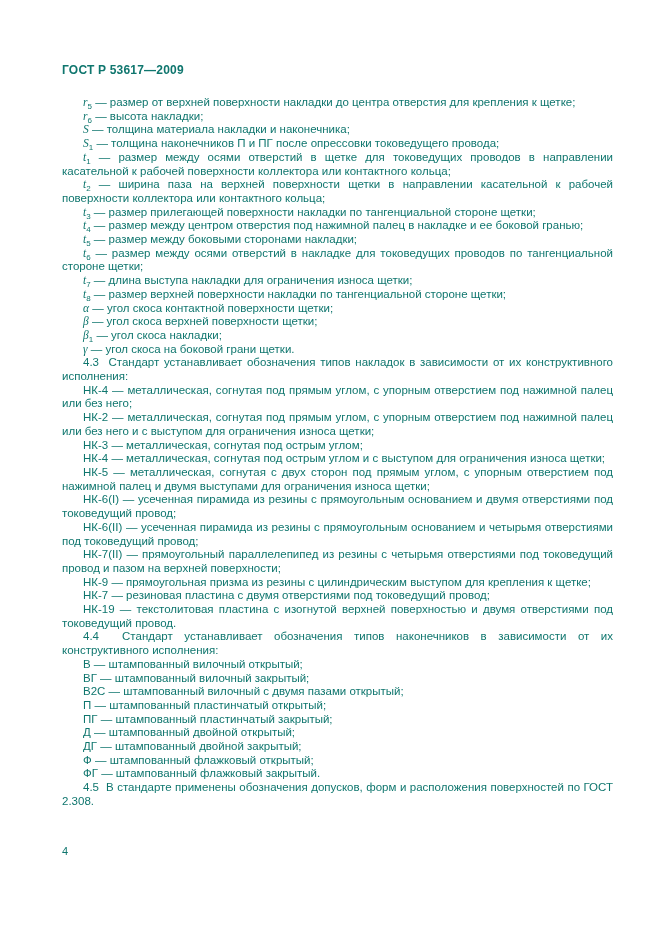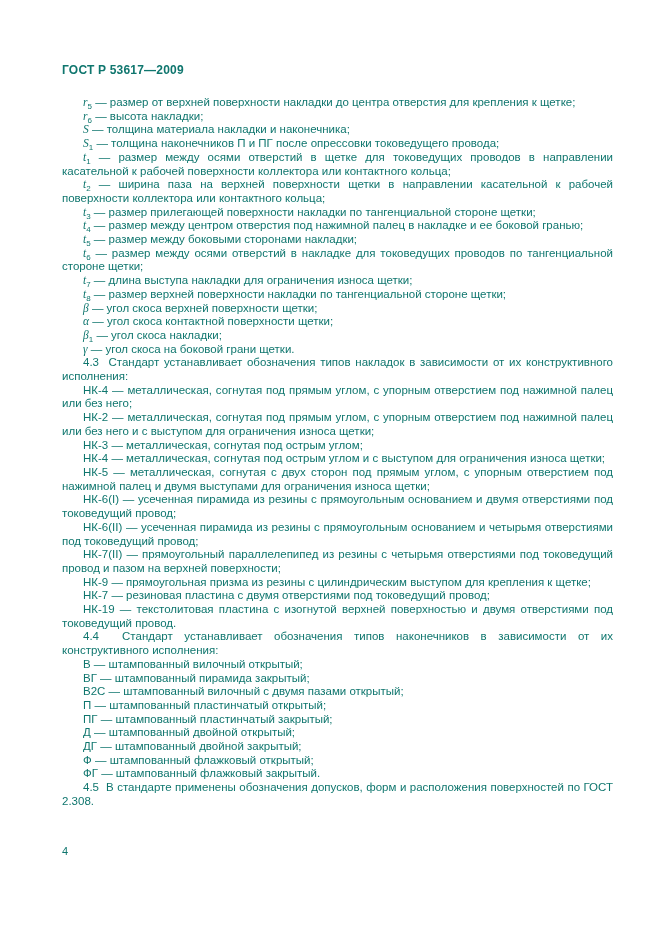--- a/index.html
+++ b/index.html
@@ -72,39 +72,39 @@
       <p class="para"><i class="sym">S</i> — толщина материала накладки и наконечника;</p>
       <p class="para"><i class="sym">S<sub>1</sub></i> — толщина наконечников П и ПГ после опрессовки токоведущего провода;</p>
       <p class="para"><i class="sym">t<sub>1</sub></i> — размер между осями отверстий в щетке для токоведущих проводов в направлении касательной к рабочей поверхности коллектора или контактного кольца;</p>
       <p class="para"><i class="sym">t<sub>2</sub></i> — ширина паза на верхней поверхности щетки в направлении касательной к рабочей поверхности коллектора или контактного кольца;</p>
       <p class="para"><i class="sym">t<sub>3</sub></i> — размер прилегающей поверхности накладки по тангенциальной стороне щетки;</p>
       <p class="para"><i class="sym">t<sub>4</sub></i> — размер между центром отверстия под нажимной палец в накладке и ее боковой гранью;</p>
       <p class="para"><i class="sym">t<sub>5</sub></i> — размер между боковыми сторонами накладки;</p>
       <p class="para"><i class="sym">t<sub>6</sub></i> — размер между осями отверстий в накладке для токоведущих проводов по тангенциальной стороне щетки;</p>
       <p class="para"><i class="sym">t<sub>7</sub></i> — длина выступа накладки для ограничения износа щетки;</p>
       <p class="para"><i class="sym">t<sub>8</sub></i> — размер верхней поверхности накладки по тангенциальной стороне щетки;</p>
+      <p class="para"><i class="sym">α</i> — угол скоса контактной поверхности щетки;</p>
       <p class="para"><i class="sym">β</i> — угол скоса верхней поверхности щетки;</p>
-      <p class="para"><i class="sym">α</i> — угол скоса контактной поверхности щетки;</p>
       <p class="para"><i class="sym">β<sub>1</sub></i> — угол скоса накладки;</p>
       <p class="para"><i class="sym">γ</i> — угол скоса на боковой грани щетки.</p>
       <p class="para">4.3&nbsp; Стандарт устанавливает обозначения типов накладок в зависимости от их конструктивного исполнения:</p>
       <p class="para">НК-4 — металлическая, согнутая под прямым углом, с упорным отверстием под нажимной палец или без него;</p>
       <p class="para">НК-2 — металлическая, согнутая под прямым углом, с упорным отверстием под нажимной палец или без него и с выступом для ограничения износа щетки;</p>
       <p class="para">НК-3 — металлическая, согнутая под острым углом;</p>
       <p class="para">НК-4 — металлическая, согнутая под острым углом и с выступом для ограничения износа щетки;</p>
       <p class="para">НК-5 — металлическая, согнутая с двух сторон под прямым углом, с упорным отверстием под нажимной палец и двумя выступами для ограничения износа щетки;</p>
       <p class="para">НК-6(I) — усеченная пирамида из резины с прямоугольным основанием и двумя отверстиями под токоведущий провод;</p>
       <p class="para">НК-6(II) — усеченная пирамида из резины с прямоугольным основанием и четырьмя отверстиями под токоведущий провод;</p>
       <p class="para">НК-7(II) — прямоугольный параллелепипед из резины с четырьмя отверстиями под токоведущий провод и пазом на верхней поверхности;</p>
       <p class="para">НК-9 — прямоугольная призма из резины с цилиндрическим выступом для крепления к щетке;</p>
       <p class="para">НК-7 — резиновая пластина с двумя отверстиями под токоведущий провод;</p>
       <p class="para">НК-19 — текстолитовая пластина с изогнутой верхней поверхностью и двумя отверстиями под токоведущий провод.</p>
       <p class="para">4.4&nbsp; Стандарт устанавливает обозначения типов наконечников в зависимости от их конструктивного исполнения:</p>
       <p class="para">В — штампованный вилочный открытый;</p>
-      <p class="para">ВГ — штампованный пирамида закрытый;</p>
+      <p class="para">ВГ — штампованный вилочный закрытый;</p>
       <p class="para">В2С — штампованный вилочный с двумя пазами открытый;</p>
       <p class="para">П — штампованный пластинчатый открытый;</p>
       <p class="para">ПГ — штампованный пластинчатый закрытый;</p>
       <p class="para">Д — штампованный двойной открытый;</p>
       <p class="para">ДГ — штампованный двойной закрытый;</p>
       <p class="para">Ф — штампованный флажковый открытый;</p>
       <p class="para">ФГ — штампованный флажковый закрытый.</p>
       <p class="para">4.5&nbsp; В стандарте применены обозначения допусков, форм и расположения поверхностей по ГОСТ 2.308.</p>
     </div>
 

